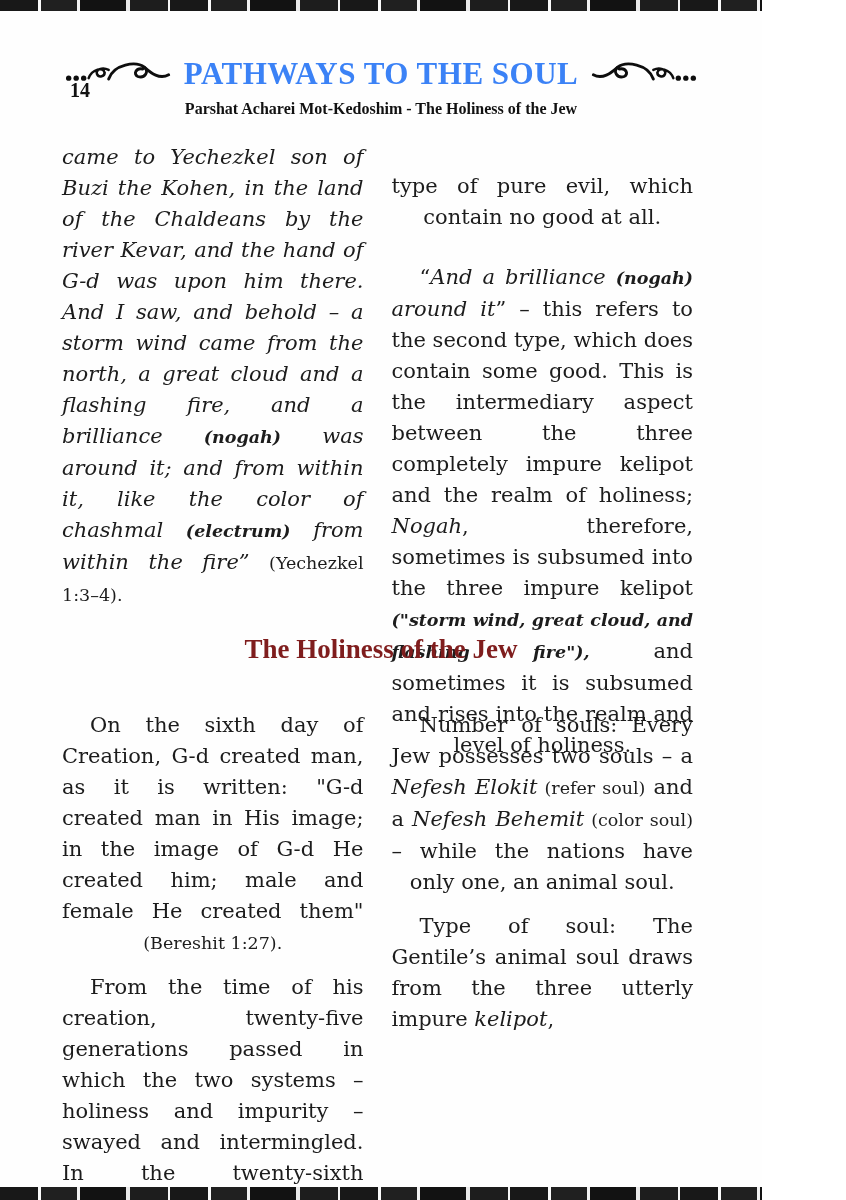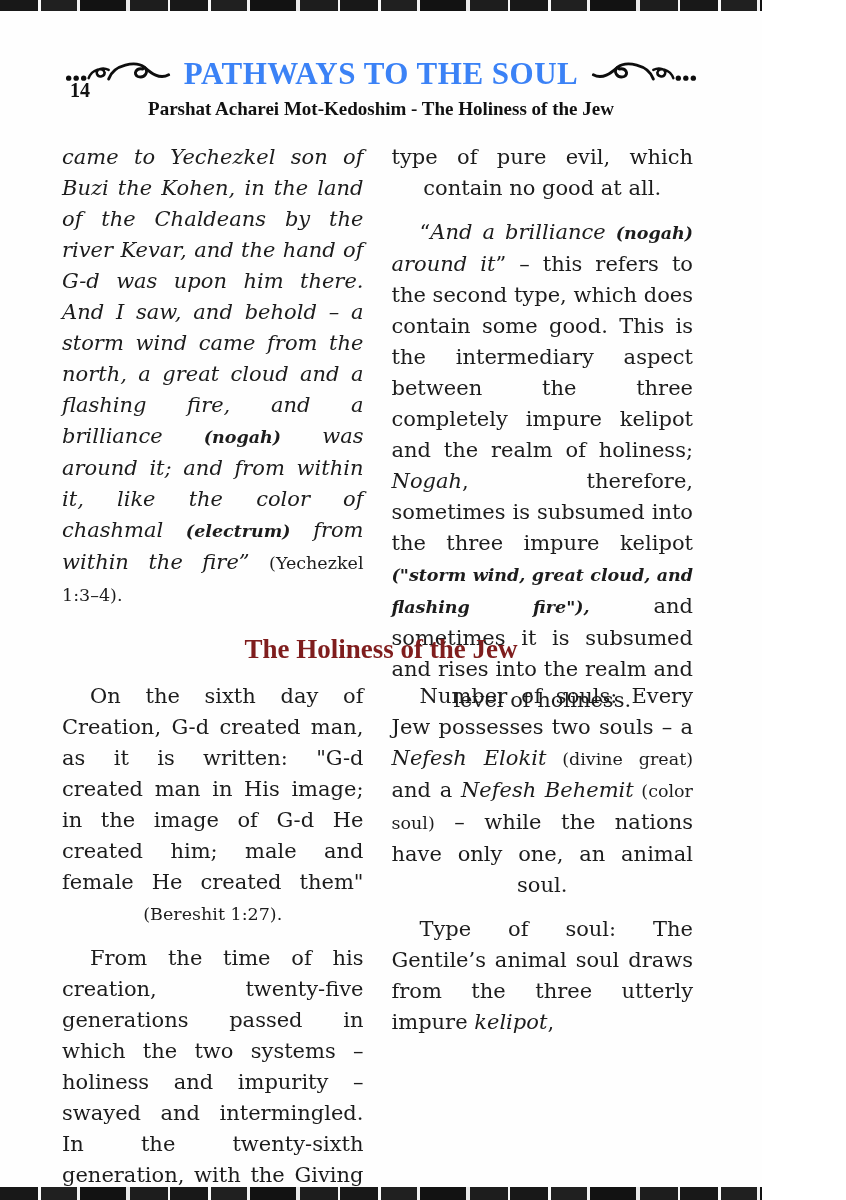--- a/index.html
+++ b/index.html
@@ -40,41 +40,41 @@
     margin:0; font-family:"Liberation Serif",serif;
     font-weight:bold; font-size:31px; line-height:36px;
     letter-spacing:0.5px; color:#3b82f6; white-space:nowrap;
   }
   .orn { display:inline-block; width:118px; height:30px; color:#0e0e0e; }
   .orn svg { width:100%; height:100%; }
   .orn.mirror { transform:scaleX(-1); }
   h2.subtitle {
     margin:4px 0 0 0; text-align:center;
     font-family:"Liberation Serif",serif;
-    font-weight:bold; font-size:19px; line-height:22px; color:#111;
+    font-weight:bold; font-size:16px; line-height:22px; color:#111;
   }
 
   
   .cols {
     position:absolute; left:62px; right:69px;
     display:flex; gap:28px;
   }
   .top-section { top:142px; }
   .bottom-section { top:681px; }
   .col { flex:1 1 0; min-width:0; }
 
   .para {
     margin:0;
     font-size:21px; line-height:31px;
     text-align:justify; text-align-last:left;
     color:#1c1c1c;
   }
   .para + .para { margin-top:13px; }
   .para.indent { text-indent:28px; }
-  .para.last-center { text-align-last:center; }
+  .para.last-center { text-align-last:center;margin-top:29px; }
 
   .s-r { font-style:normal; }
   .s-i { font-style:italic; }
   .s-is { font-style:italic; font-size:17.5px;font-weight:bold; }
   .s-rs { font-style:normal; font-size:17.5px; }
 
   h3.section-heading {
     position:absolute; top:632px; left:0; right:0;
     margin:0; text-align:center;
     font-family:"Liberation Serif",serif;
@@ -127,20 +127,20 @@
   </section>
 
   <h3 class="section-heading">The Holiness of the Jew</h3>
 
   <section class="cols bottom-section">
     <div class="col">
         <p class="para indent last-center"><span class="s-r">On the sixth day of Creation, G-d created man, as it is written: "G-d created man in His image; in the image of G-d He created him; male and female He created them" </span><span class="s-rs">(Bereshit 1:27).</span></p>
         <p class="para indent"><span class="s-r">From the time of his creation, twenty-five generations passed in which the two systems – holiness and impurity – swayed and intermingled. In the twenty-sixth generation, with the Giving of the Torah, they assumed their places: holiness was assigned to every</span></p>
       </div>
     <div class="col">
-        <p class="para indent last-center"><span class="s-r">Number of souls: Every Jew possesses two souls – a </span><span class="s-i">Nefesh Elokit</span><span class="s-rs"> (divine great)</span><span class="s-r"> and a </span><span class="s-i">Nefesh Behemit</span><span class="s-rs"> (color soul)</span><span class="s-r"> – while the nations have only one, an animal soul.</span></p>
+        <p class="para indent last-center"><span class="s-r">Number of souls: Every Jew possesses two souls – a </span><span class="s-i">Nefesh Elokit</span><span class="s-rs"> (refer soul)</span><span class="s-r"> and a </span><span class="s-i">Nefesh Behemit</span><span class="s-rs"> (color soul)</span><span class="s-r"> – while the nations have only one, an animal soul.</span></p>
         <p class="para indent"><span class="s-r">Type of soul: The Gentile’s animal soul draws from the three utterly impure </span><span class="s-i">kelipot</span><span class="s-r">,</span></p>
       </div>
   </section>
 
   <div class="edge-bar bottom"></div>
 
 </div>
 
 </body></html>

